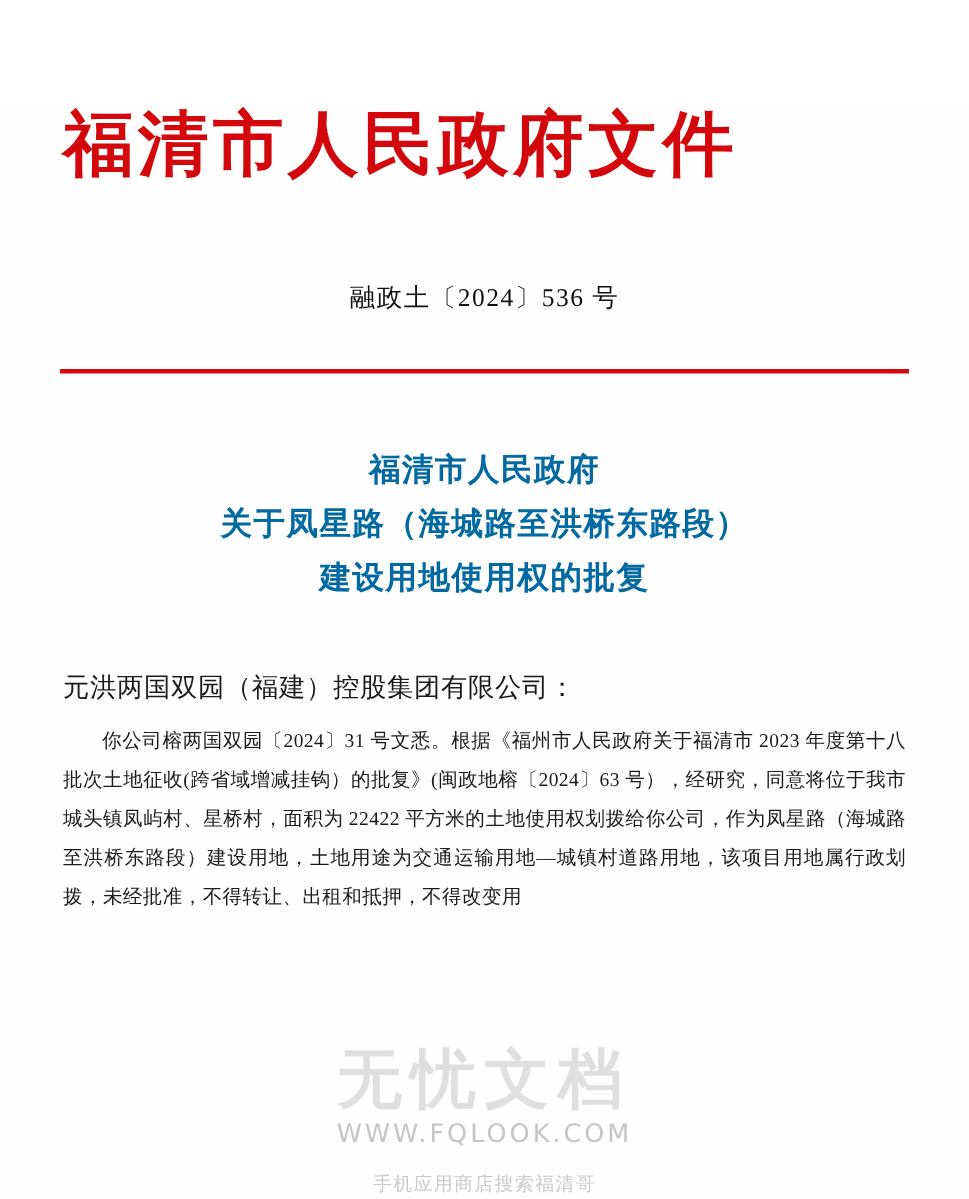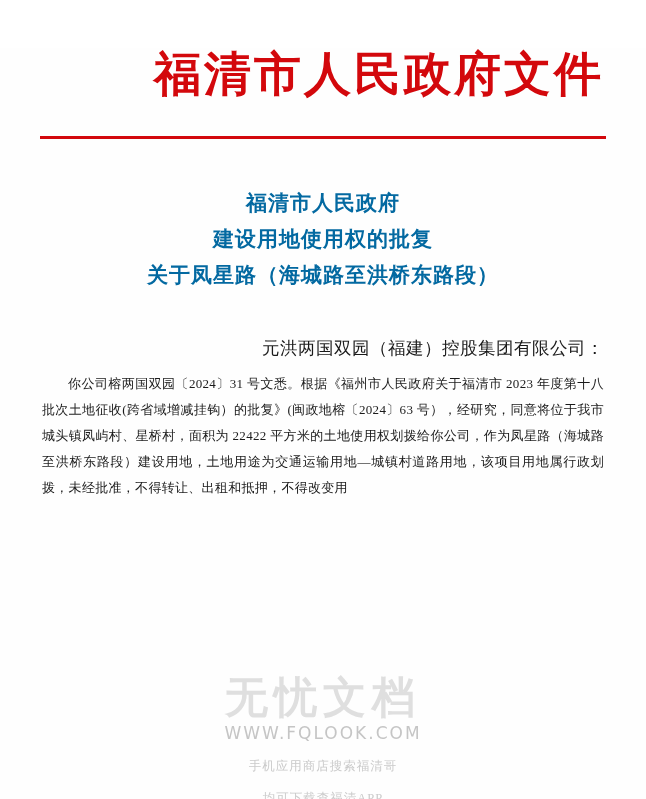--- a/index.html
+++ b/index.html
@@ -17,28 +17,28 @@
   }
   .page {
     position: relative;
     width: 646px;
     height: 799px;
     box-sizing: border-box;
     padding: 0 42px;
     background: #fefefe;
   }
   .doc-title {
-    text-align: right;
+    text-align: left;
     color: #d3080c;
     font-family: "DejaVu Serif", "Liberation Serif", serif;
     font-weight: bold;
     font-size: 47px;
     letter-spacing: 3px;
     line-height: 1.1;
-    margin-top: 48px;
+    margin-top: 71px;
     white-space: nowrap;
   }
   .doc-number {
     text-align: center;
     font-size: 17px;
     letter-spacing: 1px;
     margin-top: 64px;
     color: #111;
   }
   .red-rule {
@@ -58,21 +58,20 @@
     color: #0369a1;
   }
   .heading-block div {
     white-space: nowrap;
   }
   .addressee {
     margin-top: 40px;
     font-size: 17.5px;
     letter-spacing: 0.5px;
     line-height: 1.8;
-    text-align: right;
   }
   .body-text {
     margin-top: 6px;
     font-size: 13px;
     line-height: 2.0;
     letter-spacing: 0.3px;
     text-align: justify;
     text-justify: inter-ideograph;
     font-family: Liberation Serif, serif;
   }
@@ -113,27 +112,28 @@
     margin-top: 14px;
   }
 </style>
 </head>
 <body>
 
 <div class="page">
 
   <div class="doc-title">福清市人民政府文件</div>
 
+  <div class="doc-number">融政土〔2024〕536 号</div>
 
   <div class="red-rule"></div>
 
   <div class="heading-block">
     <div>福清市人民政府</div>
+    <div>关于凤星路（海城路至洪桥东路段）</div>
     <div>建设用地使用权的批复</div>
-    <div>关于凤星路（海城路至洪桥东路段）</div>
   </div>
 
   <div class="addressee">元洪两国双园（福建）控股集团有限公司：</div>
 
   <div class="body-text">
     <p>你公司榕两国双园〔2024〕31 号文悉。根据《福州市人民政府关于福清市 2023 年度第十八批次土地征收(跨省域增减挂钩）的批复》(闽政地榕〔2024〕63 号），经研究，同意将位于我市城头镇凤屿村、星桥村，面积为 22422 平方米的土地使用权划拨给你公司，作为凤星路（海城路至洪桥东路段）建设用地，土地用途为交通运输用地—城镇村道路用地，该项目用地属行政划拨，未经批准，不得转让、出租和抵押，不得改变用</p>
   </div>
 
   <div class="watermark">
     <div class="wm-big">无忧文档</div>

